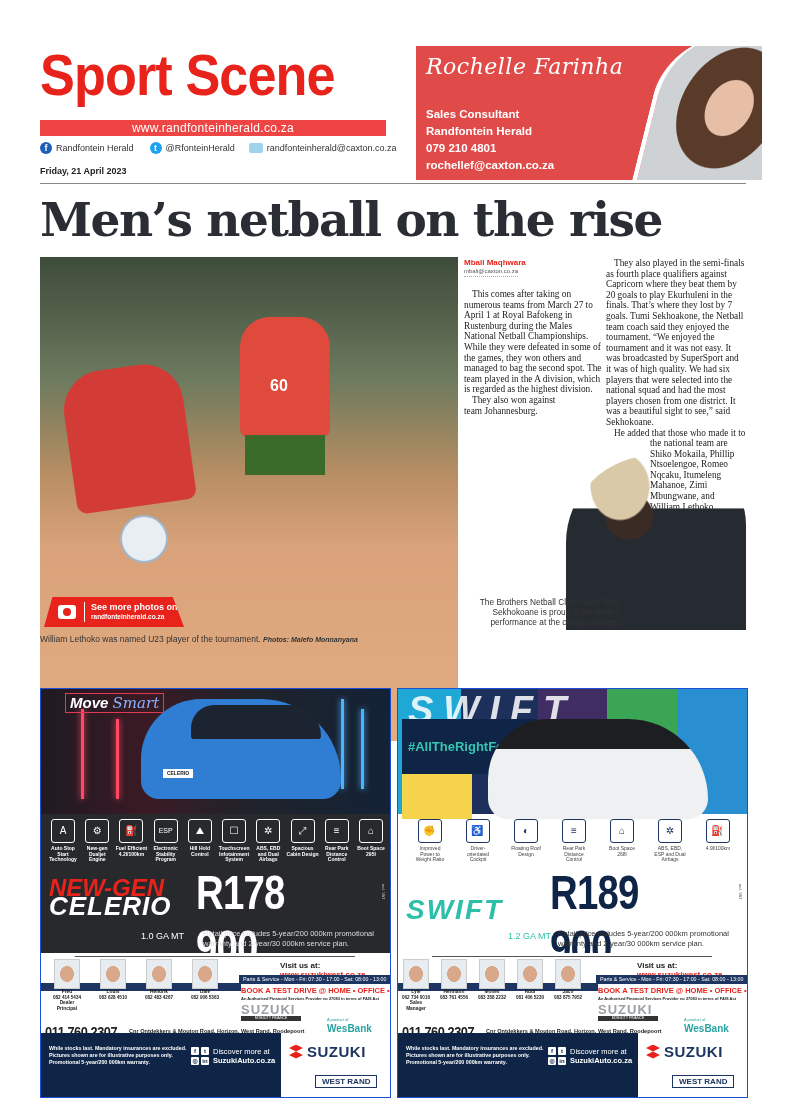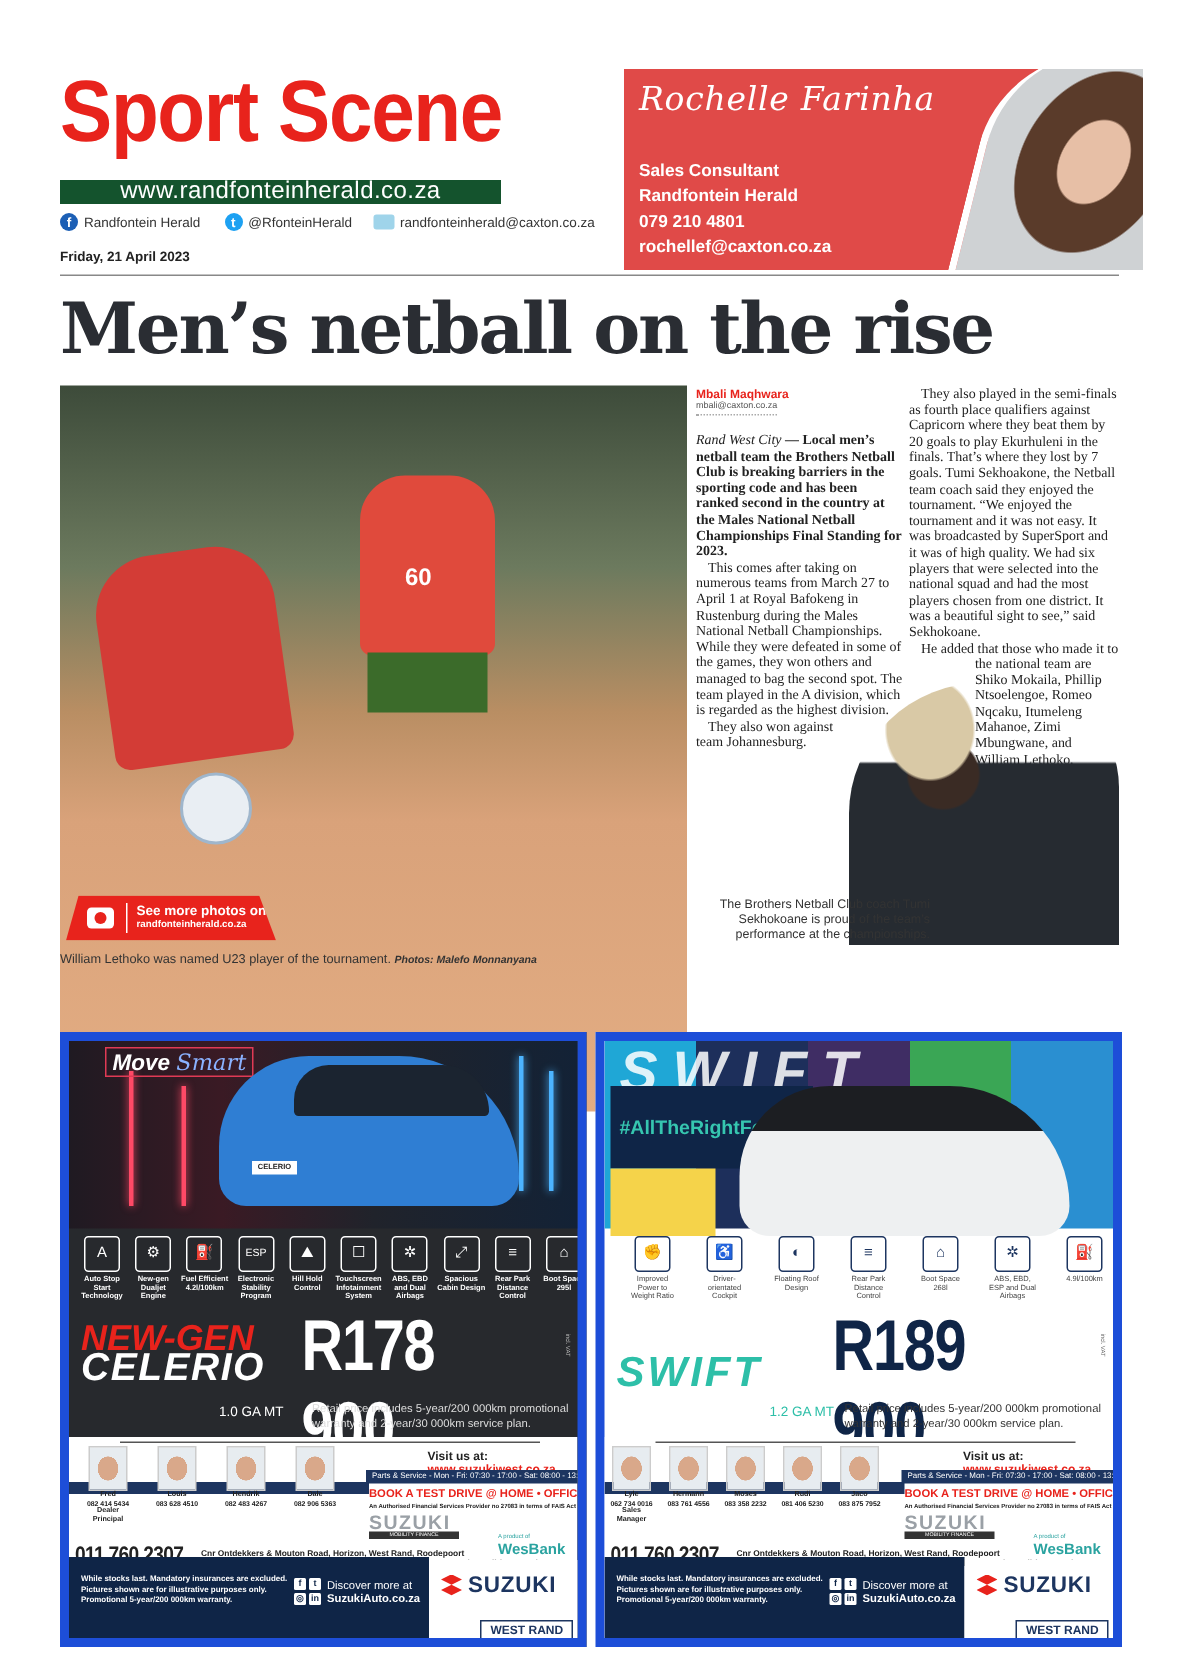--- a/index.html
+++ b/index.html
@@ -1,21 +1,21 @@
 <!DOCTYPE html>
 <html><head>
 <meta charset="utf-8">
 <style>
   * { box-sizing: border-box; margin: 0; padding: 0; }
   body { width: 786px; height: 1113px; background: #fff; position: relative; overflow: hidden; font-family: "Liberation Sans", sans-serif; color: #222; }
   .abs { position: absolute; }
 
   
   .masthead-title { left: 40px; top: 42px; font-family: "Liberation Sans", sans-serif; font-weight: bold; font-size: 58px; color: #e8231c; letter-spacing: -1px; transform: scaleX(0.9); transform-origin: left; line-height: 66px; white-space: nowrap; }
-  .url-bar { left: 40px; top: 120px; width: 294px; height: 16px; background: #14532d; color: #fff; font-size: 16px; text-align: center; line-height: 16px; letter-spacing: 0.3px; }
+  .url-bar { left: 40px; top: 120px; width: 346px; height: 16px; background: #ef4444; color: #fff; font-size: 12px; text-align: center; line-height: 16px; letter-spacing: 0.3px; }
   .social { left: 40px; top: 142px; font-size: 9px; color: #333; display: flex; align-items: center; gap: 4px; white-space: nowrap; }
   .social .ic { width: 12px; height: 12px; border-radius: 50%; display: inline-block; color: #fff; font-size: 9px; font-weight: bold; text-align: center; line-height: 12px; }
   .ic-fb { background: #1c5fb5; }
   .ic-tw { background: #1da1f2; }
   .ic-mail { background: #9fd4ea; border-radius: 2px !important; width: 14px !important; height: 10px !important; }
   .date { left: 40px; top: 166px; font-size: 9px; font-weight: bold; color: #222; }
   .rule-top { left: 40px; top: 183px; width: 706px; height: 1px; background: #888; }
 
   
   .rep { left: 416px; top: 46px; width: 346px; height: 134px; background: #e04a48; overflow: hidden; }
@@ -47,21 +47,21 @@
   .col { font-family: "Liberation Serif", serif; font-size: 9.3px; line-height: 10.6px; color: #222; }
   .col1 { left: 464px; top: 289px; width: 138px; }
   .col1 p { text-indent: 8px; }
   .col1 p.lead { text-indent: 0; font-weight: bold; }
   .col2 { left: 606px; top: 258px; width: 140px; }
   .col2 p { text-indent: 8px; }
   .coach { left: 566px; top: 455px; width: 180px; height: 175px; background: radial-gradient(ellipse at 30% 18%, #d9c9a6 0 16%, transparent 17%), radial-gradient(ellipse at 35% 35%, #3a2b24 0 14%, transparent 15%), linear-gradient(180deg, transparent 0 30%, #262b31 31%); border-radius: 50% 40% 0 0; }
   .coach-caption { left: 470px; top: 597px; width: 150px; font-size: 8.3px; line-height: 10px; text-align: right; color: #333; }
 
   
-  .ad { top: 688px; width: 351px; height: 410px; border: 6px solid #1d4ed8; overflow: hidden; }
+  .ad { top: 688px; width: 351px; height: 410px; border: 1px solid #1d4ed8; overflow: hidden; }
   .ad-left { left: 40px; background: #27292d; }
   .ad-right { left: 397px; background: #fff; }
 
   .celerio-hero { position: absolute; left: 0; top: 0; width: 100%; height: 125px; background: linear-gradient(90deg, #1f1a22 0%, #3a1a24 30%, #20232b 60%, #132236 100%); }
   .neon { position: absolute; width: 3px; background: #ff4966; box-shadow: 0 0 6px #ff4966; }
   .neon.blue { background: #4cb4ff; box-shadow: 0 0 6px #4cb4ff; }
   .move { position: absolute; left: 24px; top: 4px; border: 1.5px solid #e03a55; padding: 0 4px; font-weight: bold; font-style: italic; font-size: 15px; color: #fff; }
   .move span { color: #8ab2ff; font-family: "DejaVu Serif", serif; font-weight: normal; }
   .car-blue { position: absolute; left: 100px; top: 10px; width: 200px; height: 100px; background: #2f7ed3; border-radius: 60px 80px 18px 18px; }
   .car-blue-win { position: absolute; left: 150px; top: 16px; width: 130px; height: 34px; background: #1b2430; border-radius: 30px 40px 4px 4px; }
@@ -173,21 +173,20 @@
 </div>
 <div class="abs caption">
   <span>William Lethoko was named U23 player of the tournament.</span>
   <b>Photos: Malefo Monnanyana</b>
 </div>
 
 <div class="abs byline">Mbali Maqhwara</div>
 <div class="abs byline-mail">mbali@caxton.co.za</div>
 
 <div class="abs col col1">
-  <p class="lead"><i style="font-weight:normal">Rand West City</i><span> — Local men’s netball team the Brothers Netball Club is breaking barriers in the sporting code and has been ranked second in the country at the Males National Netball Championships Final Standing for 2023.</span></p>
   <p>This comes after taking on numerous teams from March 27 to April 1 at Royal Bafokeng in Rustenburg during the Males National Netball Championships. While they were defeated in some of the games, they won others and managed to bag the second spot. The team played in the A division, which is regarded as the highest division.</p>
   <p style="width:100px">They also won against team Johannesburg.</p>
 </div>
 
 <div class="abs col col2">
   <p>They also played in the semi-finals as fourth place qualifiers against Capricorn where they beat them by 20 goals to play Ekurhuleni in the finals. That’s where they lost by 7 goals. Tumi Sekhoakone, the Netball team coach said they enjoyed the tournament. “We enjoyed the tournament and it was not easy. It was broadcasted by SuperSport and it was of high quality. We had six players that were selected into the national squad and had the most players chosen from one district. It was a beautiful sight to see,” said Sekhokoane.</p>
   <p style="padding-left:44px;text-indent:-36px">He added that those who made it to the national team are Shiko Mokaila, Phillip Ntsoelengoe, Romeo Nqcaku, Itumeleng Mahanoe, Zimi Mbungwane, and William Lethoko.</p>
 </div>
 
 <div class="abs coach"></div>

